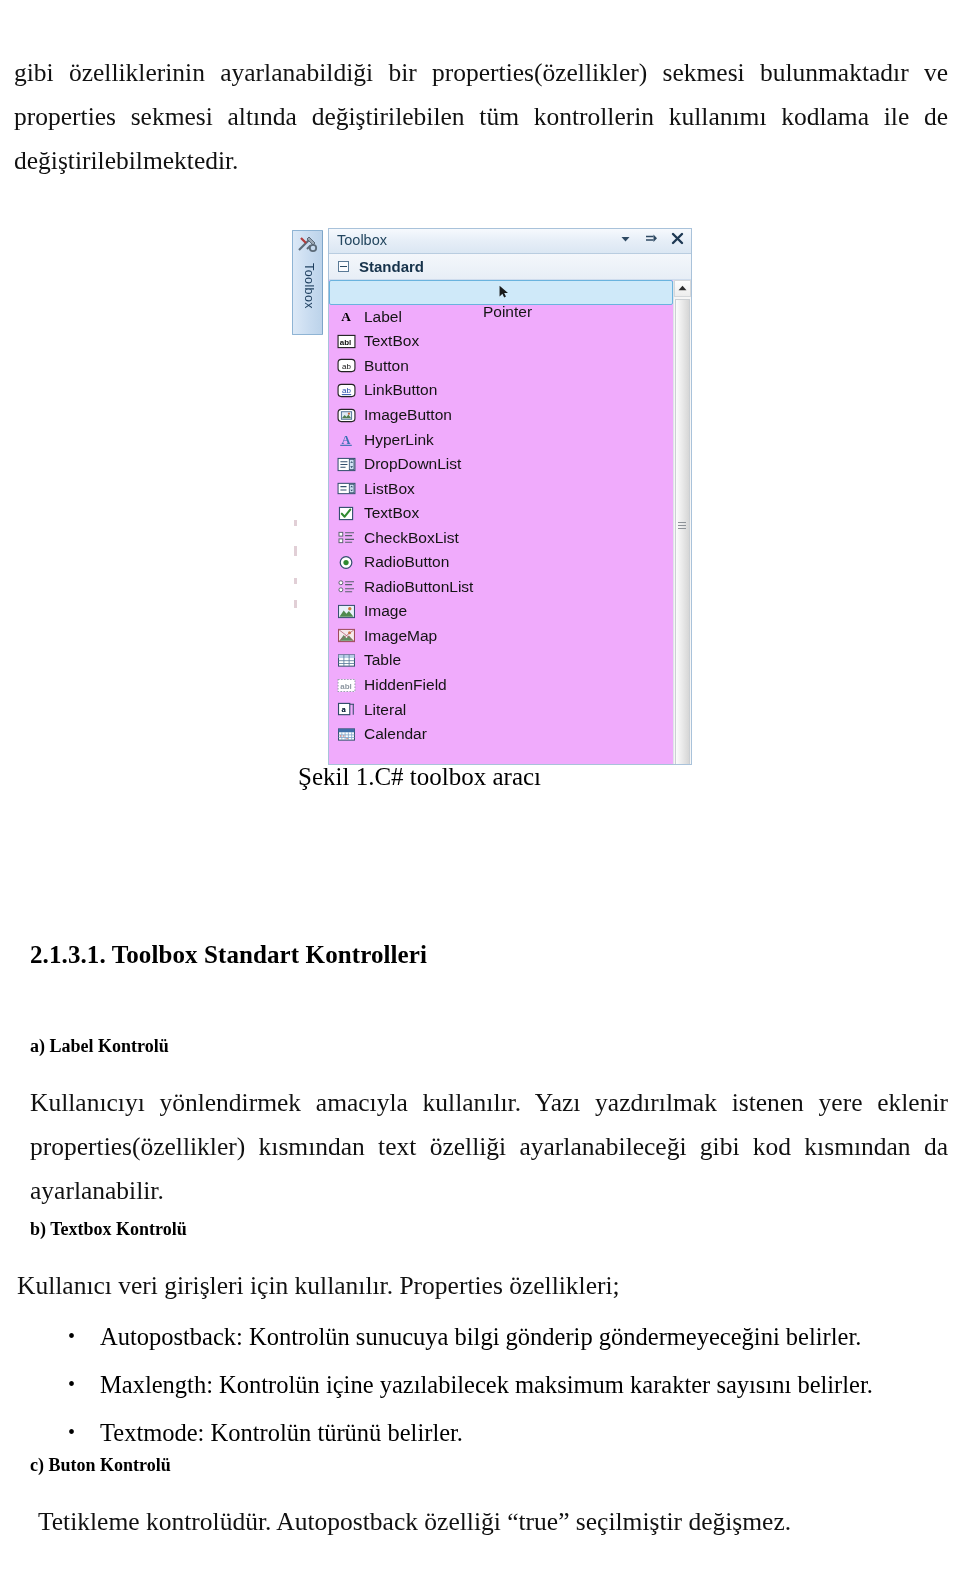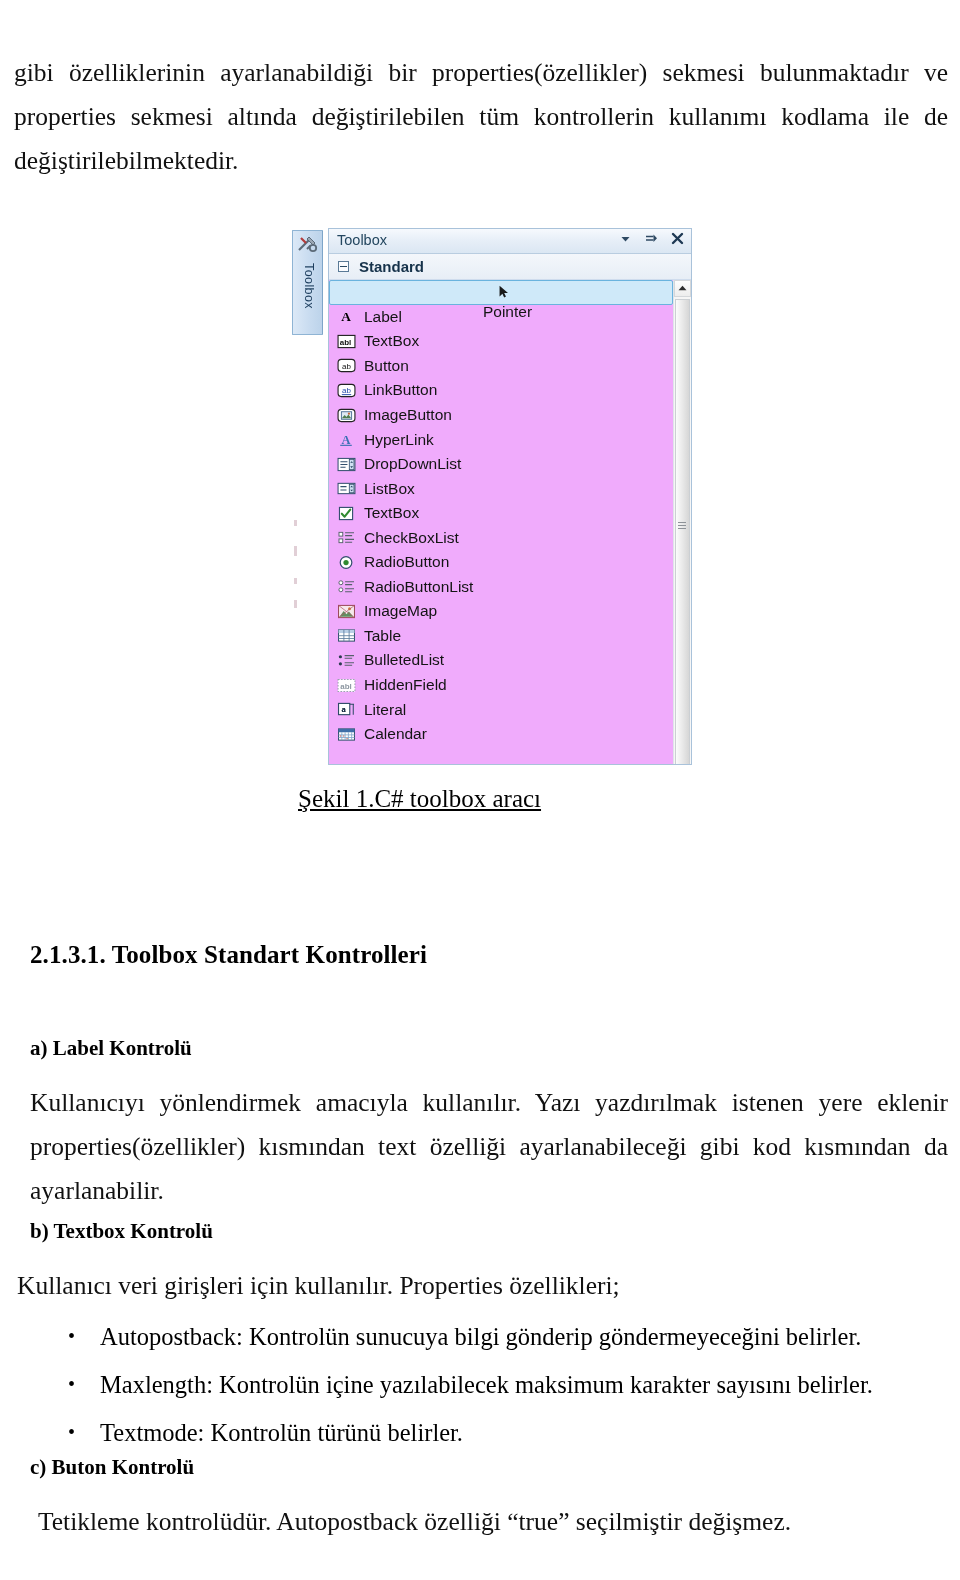--- a/index.html
+++ b/index.html
@@ -41,21 +41,21 @@
   .heading {
     position: absolute;
     font-weight: bold;
     font-size: 25px;
     color: #000;
     letter-spacing: 0.1px;
   }
   .subhead {
     position: absolute;
     font-weight: bold;
-    font-size: 21px;
+    font-size: 18px;
   }
   .caption {
     position: absolute;
     font-size: 25px;
   }
   .bullets {
     position: absolute;
     left: 62px;
     top: 1266px;
     width: 888px;
@@ -485,47 +485,47 @@
                   <circle cx="4" cy="4" r="2.1" fill="#fff" stroke="#55606b" stroke-width="1"></circle>
                   <circle cx="4" cy="11.5" r="2.1" fill="#fff" stroke="#55606b" stroke-width="1"></circle>
                   <path d="M8.5 3 L18 3 M8.5 6 L16 6 M8.5 10.5 L18 10.5 M8.5 13.5 L16 13.5" stroke="#55606b" stroke-width="1.1"></path>
                 </svg>
               </span>
               <span class="ilabel">RadioButtonList</span>
             </div>
             <div class="tb-item">
               <span class="ibox">
                 <svg viewBox="0 0 20 16" width="19" height="15">
+                  <rect x="1.5" y="1.5" width="17" height="13" fill="#e9f1fa" stroke="#33506e" stroke-width="1.1"></rect>
+                  <path d="M2.5 13.5 L7 7 L10 10.5 L12.5 7.5 L17.5 13.5 Z" fill="#4f8a4f"></path>
+                  <circle cx="13.5" cy="5" r="1.8" fill="#d07a3c"></circle>
+                </svg>
+              </span>
+              <span class="ilabel">Image</span>
+            </div>
+            <div class="tb-item">
+              <span class="ibox">
+                <svg viewBox="0 0 20 16" width="19" height="15">
                   <rect x="1.5" y="1.5" width="17" height="13" fill="#f6e9ec" stroke="#9b4a5a" stroke-width="1.1"></rect>
                   <path d="M2.5 13.5 L7 7.5 L10 11 L12.5 8 L17.5 13.5 Z" fill="#5f8f5f"></path>
                   <circle cx="13.2" cy="5" r="1.6" fill="#cf7a3c"></circle>
                   <path d="M1.5 1.5 L18.5 14.5 M18.5 1.5 L1.5 14.5" stroke="#b05566" stroke-width="0.9" opacity=".85"></path>
                 </svg>
               </span>
               <span class="ilabel">ImageMap</span>
             </div>
             <div class="tb-item">
               <span class="ibox">
                 <svg viewBox="0 0 20 16" width="19" height="15">
                   <rect x="1.5" y="2" width="17" height="12" fill="#fff" stroke="#33506e" stroke-width="1.1"></rect>
                   <rect x="1.5" y="2" width="17" height="3.4" fill="#b9cfe6"></rect>
                   <path d="M7.2 2 L7.2 14 M12.8 2 L12.8 14 M1.5 8.2 L18.5 8.2 M1.5 11.2 L18.5 11.2" stroke="#5c7d9c" stroke-width="0.9"></path>
                 </svg>
               </span>
               <span class="ilabel">Table</span>
-            </div>
-            <div class="tb-item">
-              <span class="ibox">
-                <svg viewBox="0 0 20 16" width="19" height="15">
-                  <circle cx="3.5" cy="4" r="1.7" fill="#2a3c50"></circle>
-                  <circle cx="3.5" cy="11.5" r="1.7" fill="#2a3c50"></circle>
-                  <path d="M8 2.8 L18 2.8 M8 5.6 L16 5.6 M8 10.3 L18 10.3 M8 13.1 L16 13.1" stroke="#55606b" stroke-width="1.1"></path>
-                </svg>
-              </span>
-              <span class="ilabel">BulletedList</span>
             </div>
             <div class="tb-item">
               <span class="ibox">
                 <svg viewBox="0 0 20 16" width="19" height="15">
                   <rect x="1" y="1.5" width="18" height="13" fill="#fff" stroke="#9aa4ae" stroke-width="1.1" stroke-dasharray="1.6 1.6"></rect>
                   <text x="9.5" y="11.5" font-family="Liberation Sans, sans-serif" font-size="8.5" font-weight="bold" text-anchor="middle" fill="#8d97a1">abl</text>
                 </svg>
               </span>
               <span class="ilabel">HiddenField</span>
             </div>
@@ -564,21 +564,21 @@
             <i></i>
               <i></i>
               <i></i>
           </span>
         </div>
 
       </div>
     </div>
   </div>
 
-  <div class="caption" style="left:298px; top:738px;text-decoration:underline;">Şekil 1.C# toolbox aracı</div>
+  <div class="caption" style="left:298px; top:716px;">Şekil 1.C# toolbox aracı</div>
 
   <div class="heading" style="left:30px; top:894px;">2.1.3.1.  Toolbox Standart Kontrolleri</div>
 
   <div class="subhead" style="left:30px; top:989px;">a) Label Kontrolü</div>
   <div class="para" style="left:30px; top:1034px; width:918px;">Kullanıcıyı yönlendirmek amacıyla kullanılır. Yazı yazdırılmak istenen yere eklenir properties(özellikler) kısmından text özelliği ayarlanabileceği gibi kod kısmından da ayarlanabilir.</div>
 
   <div class="subhead" style="left:30px; top:1172px;">b) Textbox Kontrolü</div>
   <div class="para" style="left:17px; top:1217px; width:918px; text-align:left;">Kullanıcı veri girişleri için kullanılır.  Properties özellikleri;</div>
 
   <ul class="bullets" id="bullet-list">

